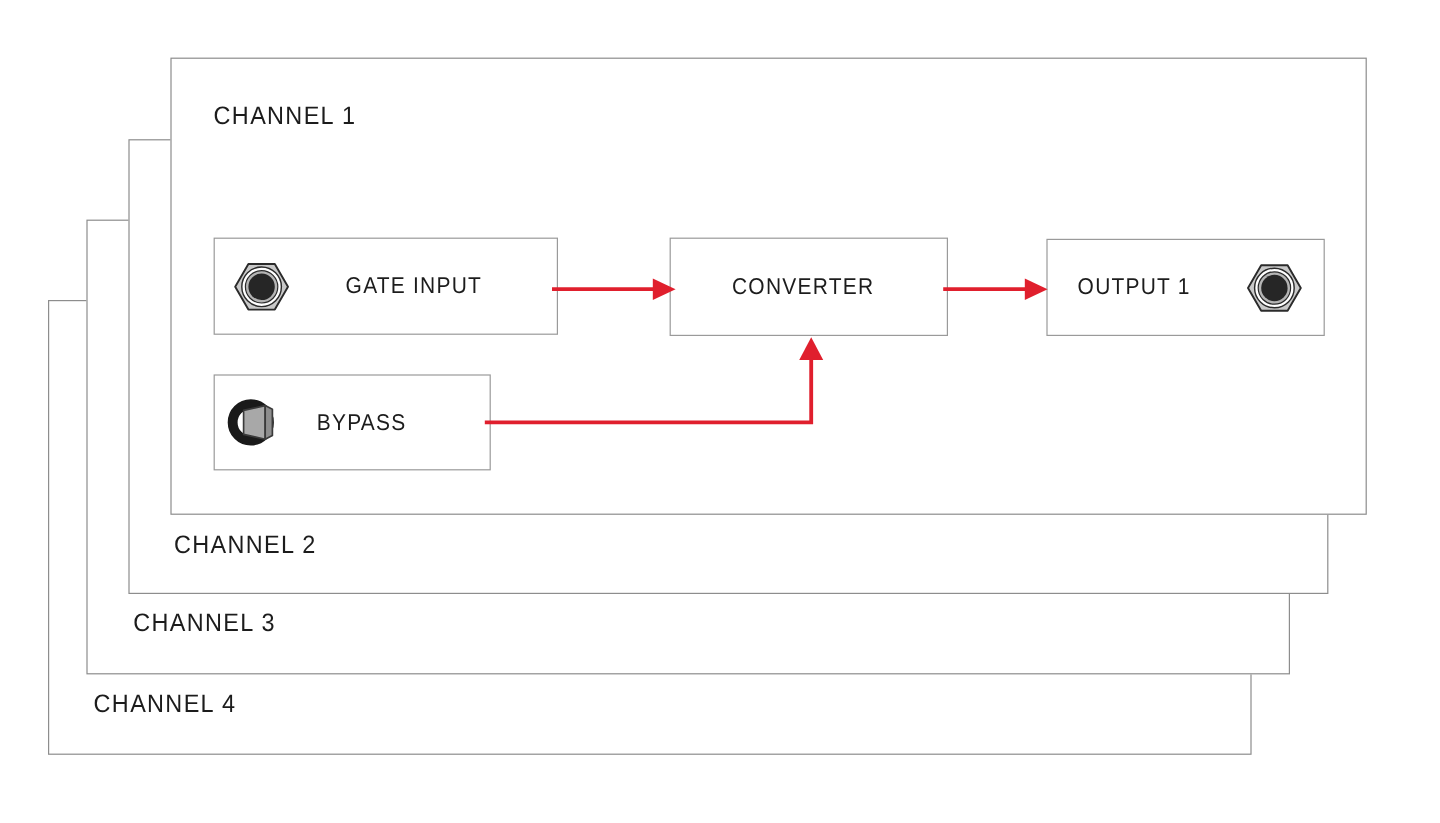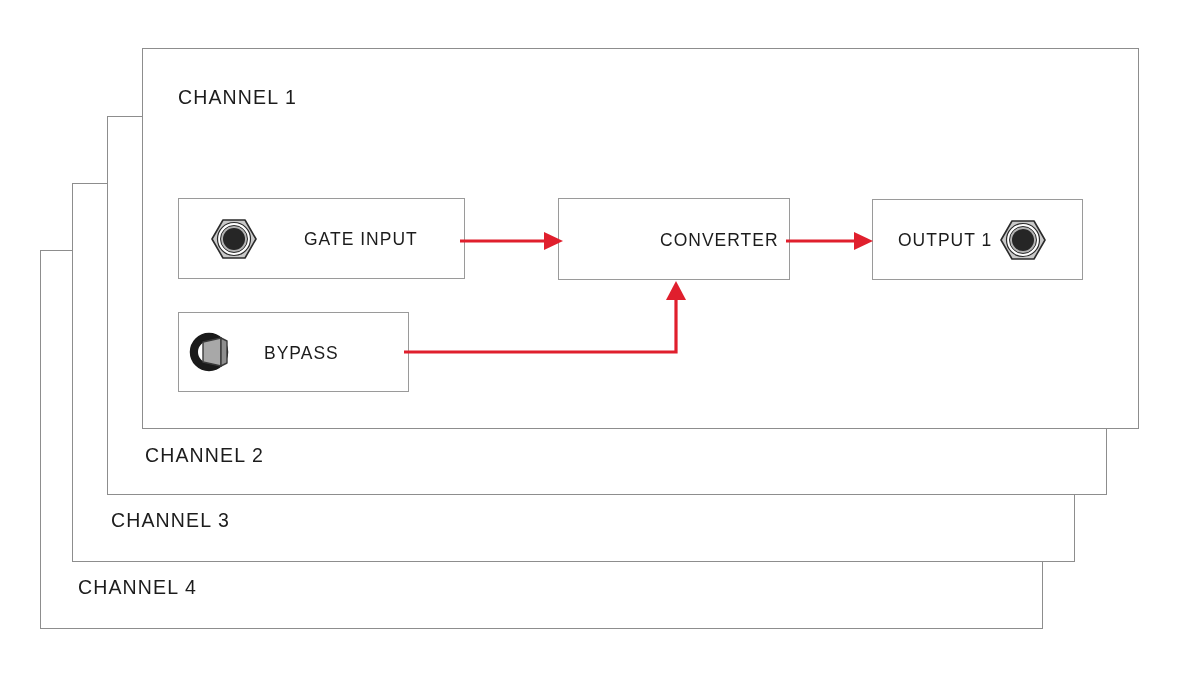--- a/index.html
+++ b/index.html
@@ -45,24 +45,24 @@
   
   .module{
     position:absolute;
     background:#ffffff;
     border:1.4px solid #9a9a9a;
     box-sizing:border-box;
     display:flex;
     align-items:center;
     z-index:6;
   }
-  .mod-gate{left:178px; top:198px; width:287px; height:81px; padding-left:32px;}
-  .mod-conv{left:558px; top:198px; width:232px; height:82px; justify-content:flex-end;}
-  .mod-out{left:872px;  top:199px; width:211px; height:81px; padding-left:25px; padding-right:18px;
-           justify-content:flex-start;}
+  .mod-gate{left:178px; top:198px; width:287px; height:81px; padding-left:16px;}
+  .mod-conv{left:558px; top:198px; width:232px; height:82px; justify-content:center;}
+  .mod-out{left:872px;  top:199px; width:232px; height:81px; padding-left:25px; padding-right:18px;
+           justify-content:space-between;}
   .mod-byp{left:178px;  top:312px; width:231px; height:80px; padding-left:8px;}
 
   .mod-label{
     font-size:19px;
     letter-spacing:1.1px;
     color:#1c1c1c;
     white-space:nowrap;
     transform:scaleX(.92);
     transform-origin:left center;
     line-height:1;

